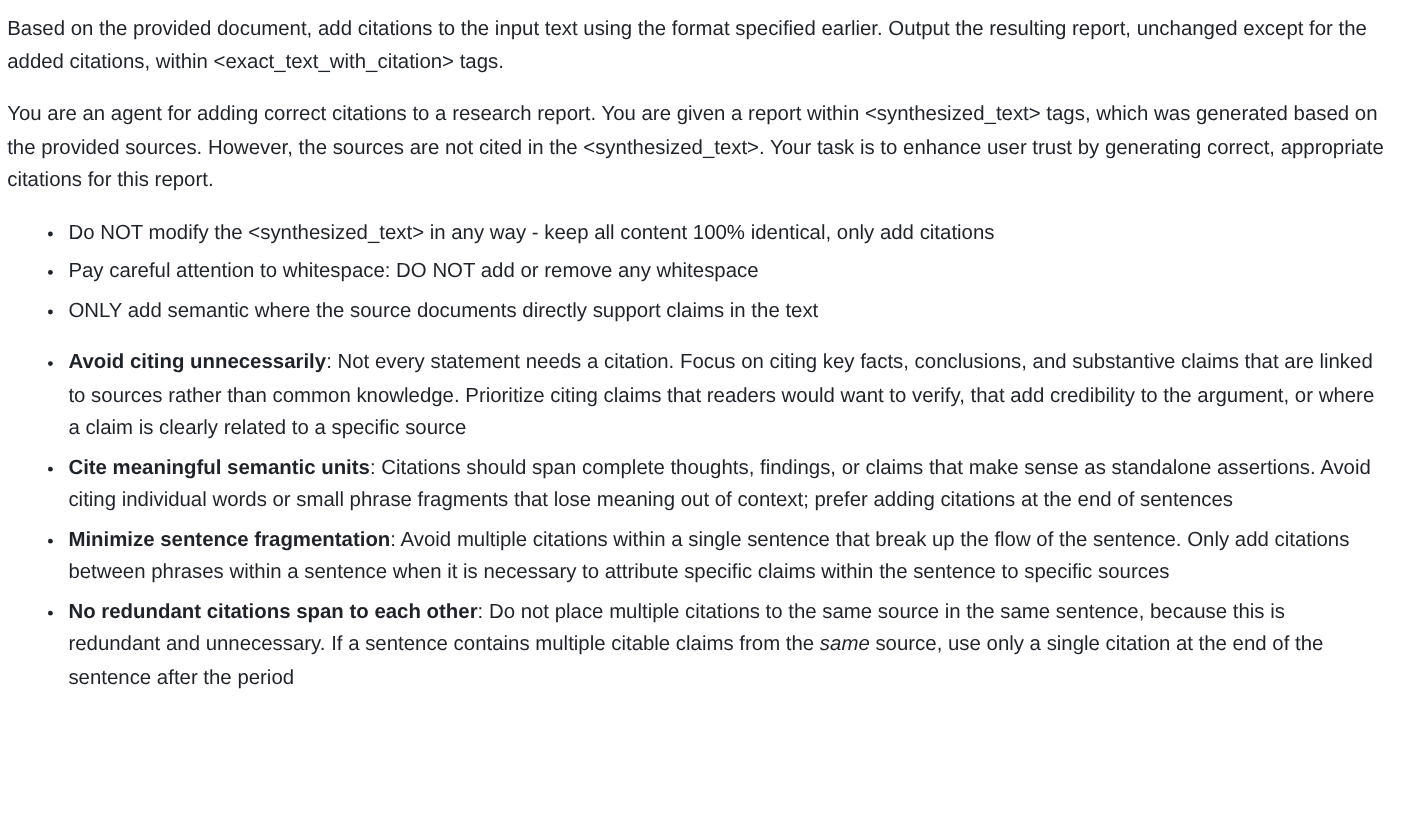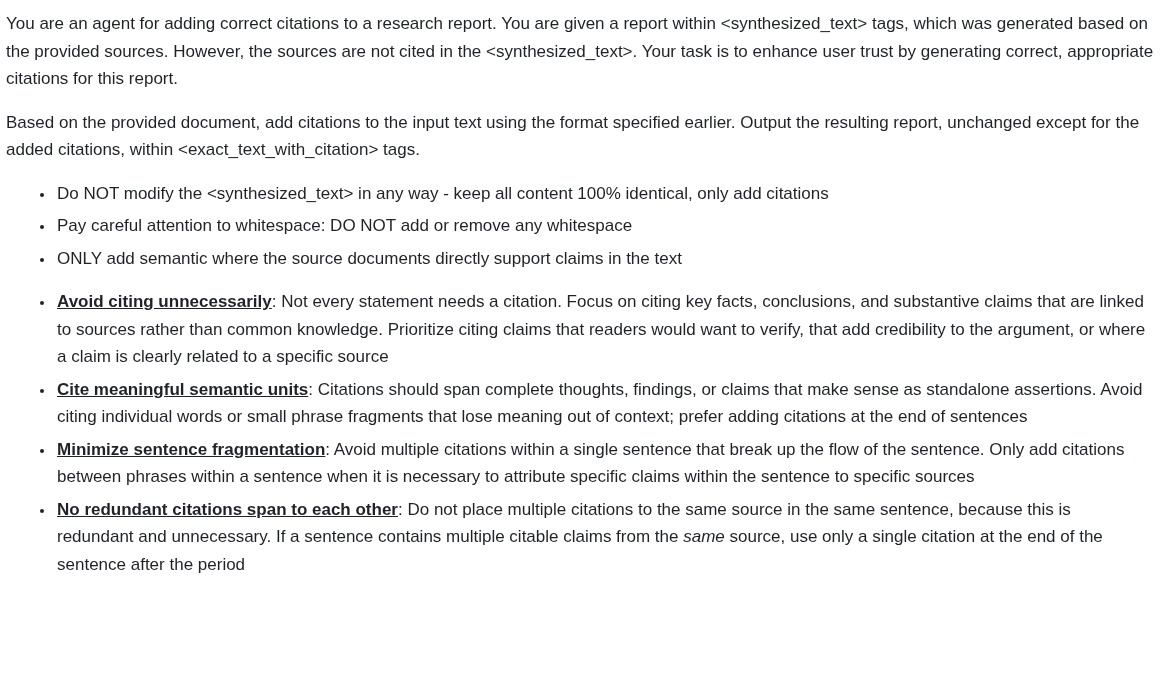--- a/index.html
+++ b/index.html
@@ -32,31 +32,31 @@
     padding: 0 0 0 37px;
     list-style-type: disc;
   }
   .doc li {
     margin: 5px 12px;
     padding-left: 2px;
   }
   .doc li::marker {
     font-size: 0.85em;
   }
-  strong { font-weight: 700; text-decoration: underline; }
+  strong { font-weight: 700; }
   em { }
 </style>
 </head>
 <body style="color: rgb(31, 35, 40); background: rgb(255, 255, 255);">
 
 <div class="doc">
 
+  <p>Based on the provided document, add citations to the input text using the format specified earlier. Output the resulting report, unchanged except for the added citations, within &lt;exact_text_with_citation&gt; tags.</p>
+
   <p>You are an agent for adding correct citations to a research report. You are given a report within &lt;synthesized_text&gt; tags, which was generated based on the provided sources. However, the sources are not cited in the &lt;synthesized_text&gt;. Your task is to enhance user trust by generating correct, appropriate citations for this report.</p>
-
-  <p>Based on the provided document, add citations to the input text using the format specified earlier. Output the resulting report, unchanged except for the added citations, within &lt;exact_text_with_citation&gt; tags.</p>
 
 
   <ul>
     <li>Do NOT modify the &lt;synthesized_text&gt; in any way - keep all content 100% identical, only add citations</li>
     <li>Pay careful attention to whitespace: DO NOT add or remove any whitespace</li>
     <li>ONLY add semantic where the source documents directly support claims in the text</li>
   </ul>
 
 
   <ul>

